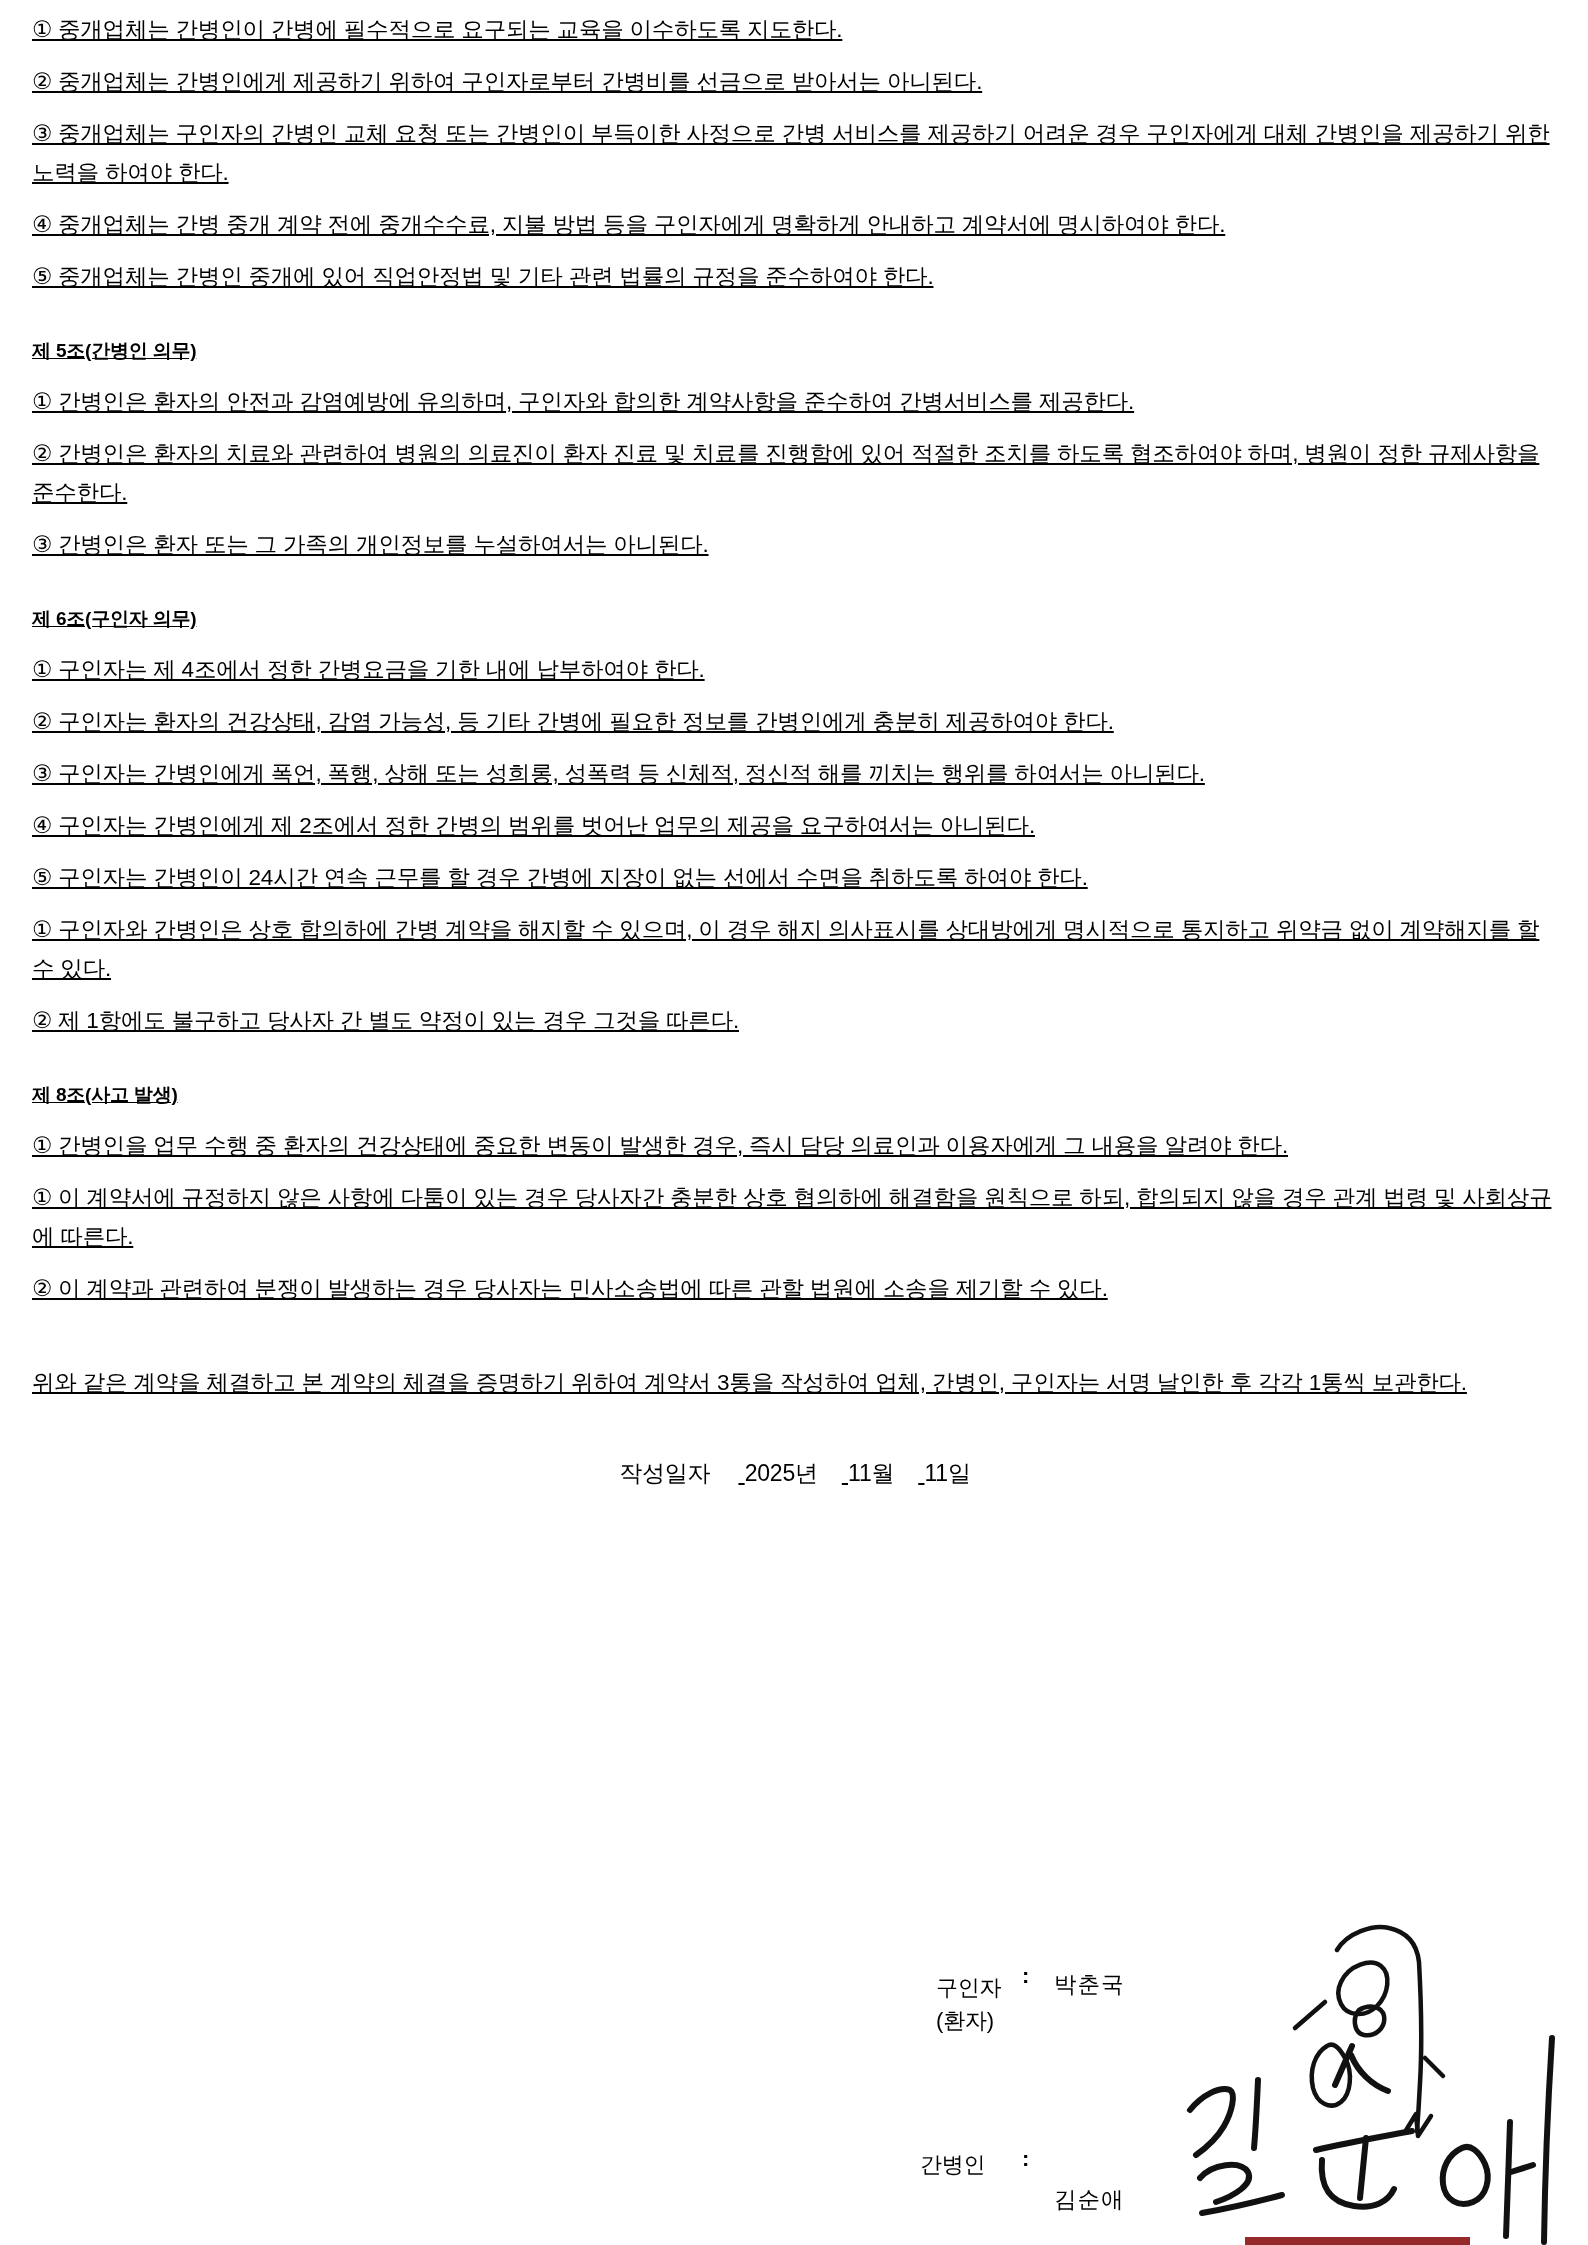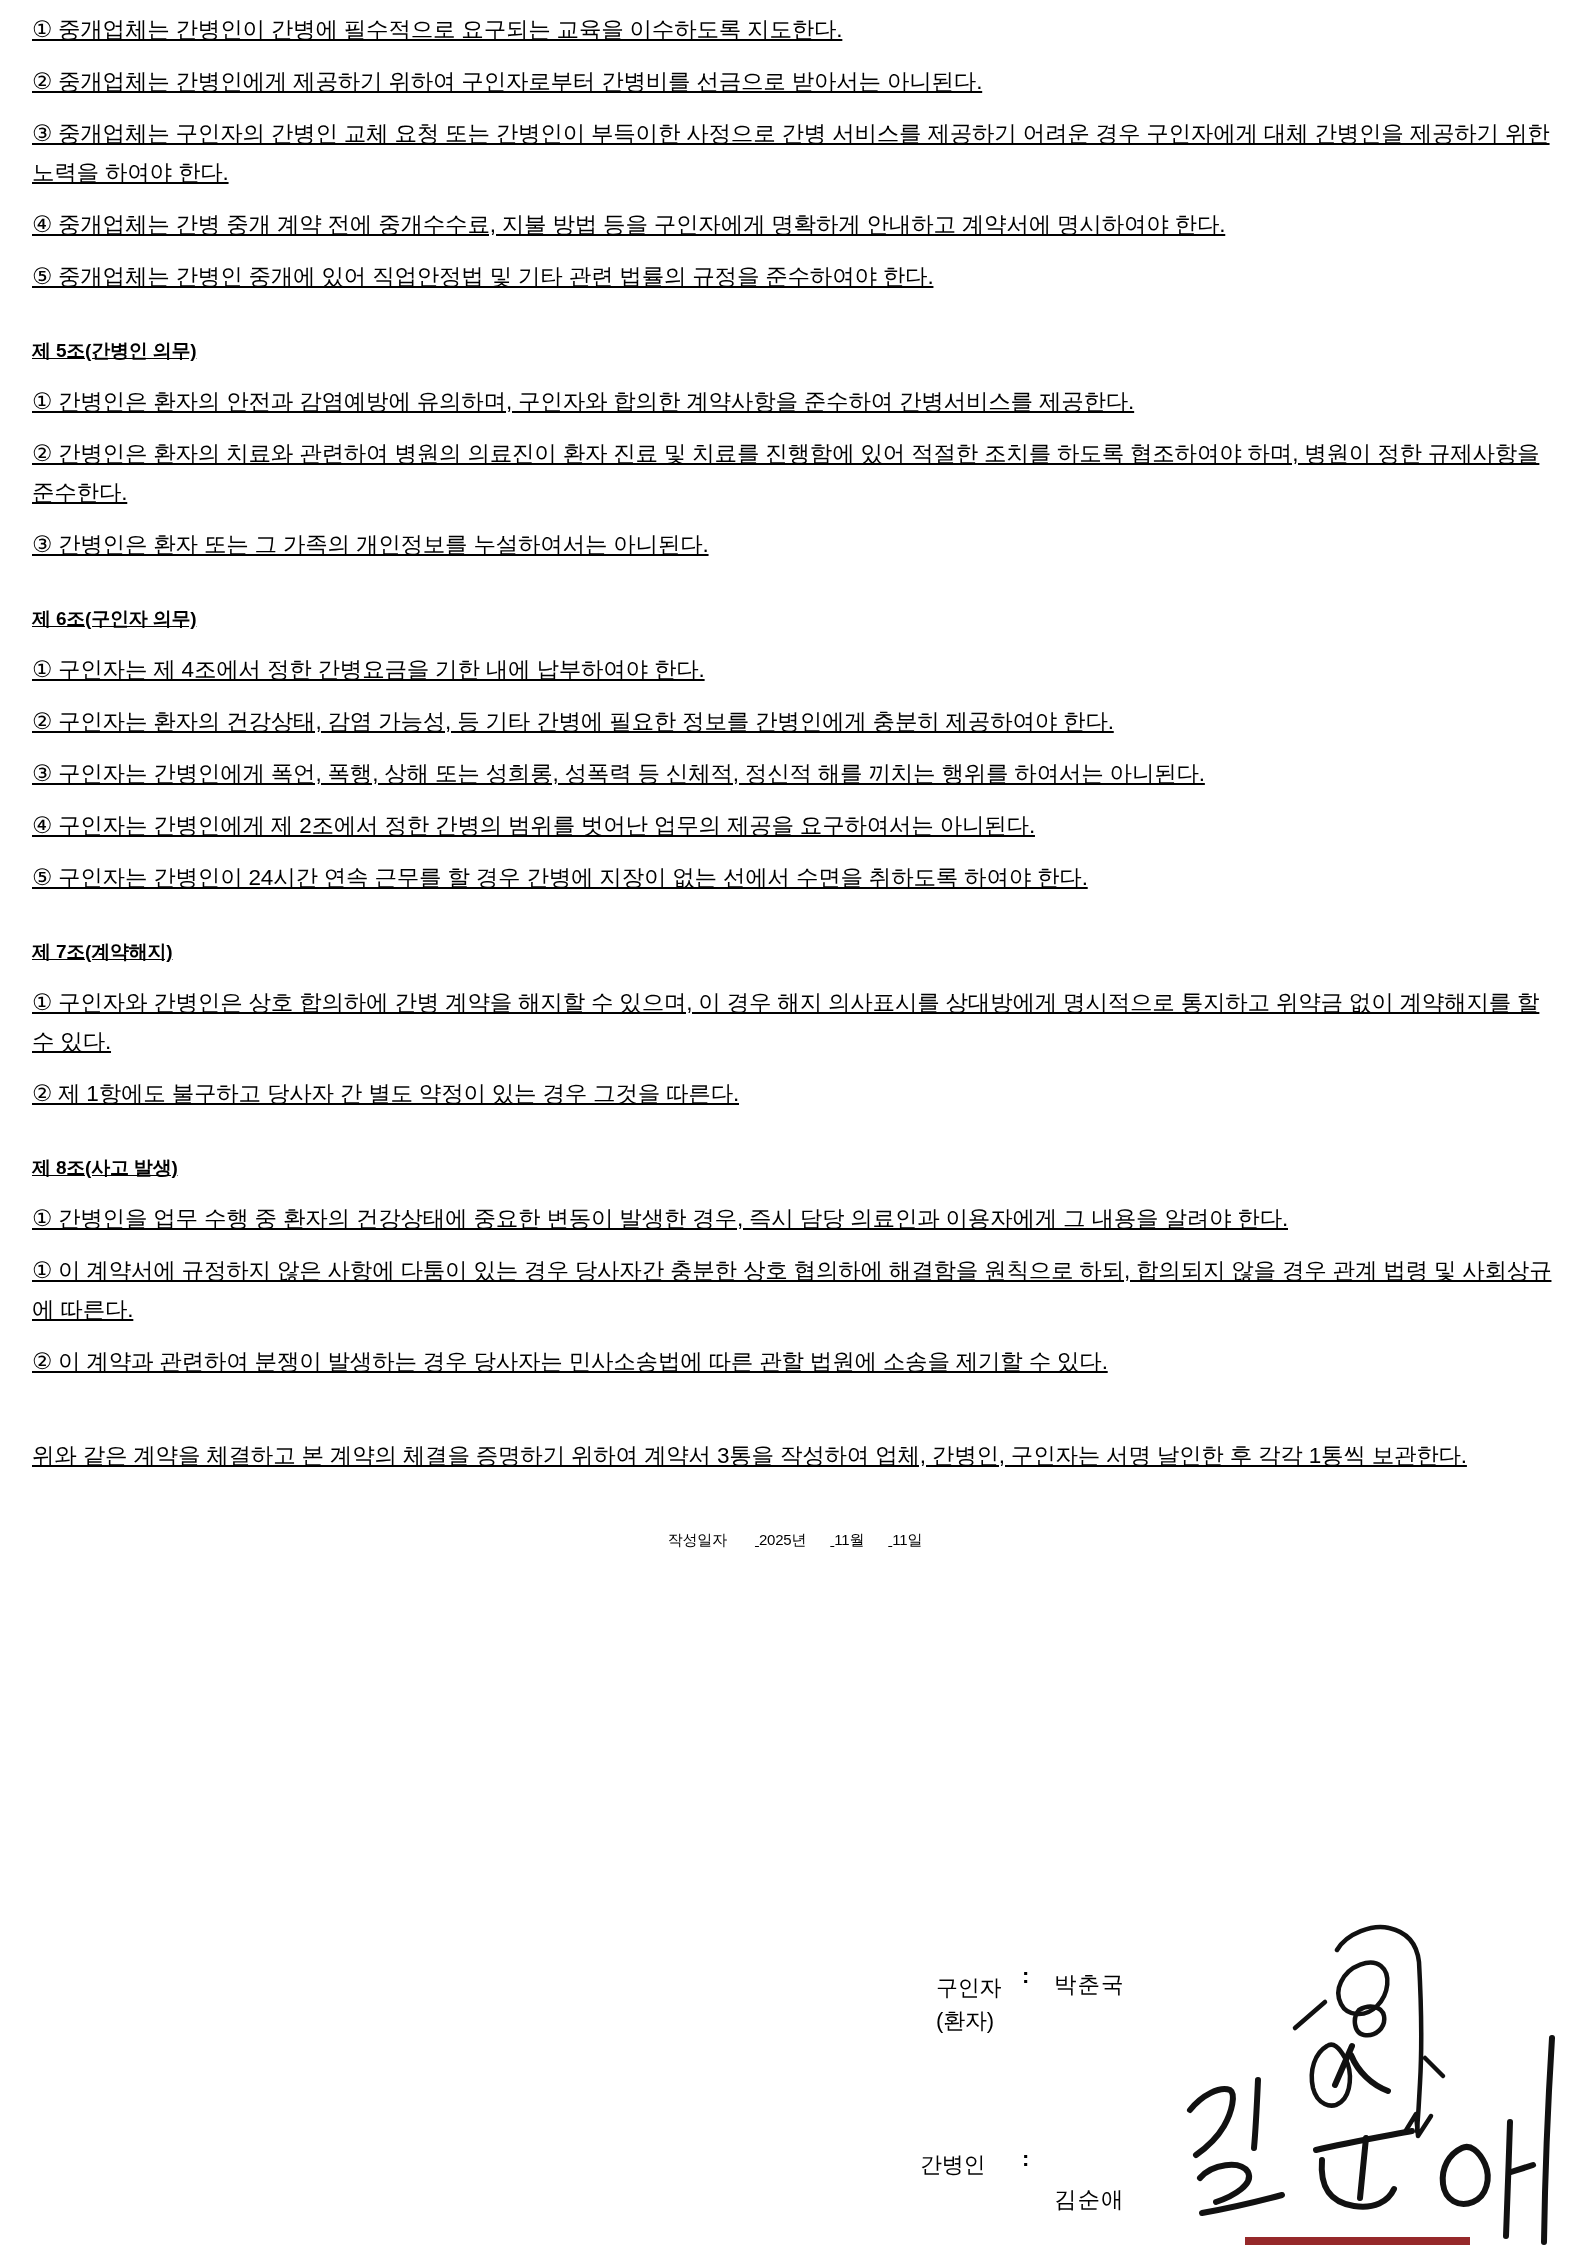--- a/index.html
+++ b/index.html
@@ -30,21 +30,21 @@
     letter-spacing: -0.2px;
   }
   .closing {
     margin: 55px 0 0 0;
     line-height: 39px;
     letter-spacing: -0.2px;
   }
   .date-line {
     margin-top: 56px;
     text-align: center;
-    font-size: 15px;
+    font-size: 23px;
     letter-spacing: -0.2px;
   }
   .date-line span { display: inline-block; }
   .date-label { margin-right: 28px; }
   .date-part  { margin-right: 24px; }
   .date-part:last-child { margin-right: 0; }
 
   
   .sig-role {
     position: absolute;
@@ -87,21 +87,20 @@
   <p class="clause">② 간병인은 환자의 치료와 관련하여 병원의 의료진이 환자 진료 및 치료를 진행함에 있어 적절한 조치를 하도록 협조하여야 하며, 병원이 정한 규제사항을 준수한다.</p>
   <p class="clause">③ 간병인은 환자 또는 그 가족의 개인정보를 누설하여서는 아니된다.</p>
 
   <h2 class="section-heading">제 6조(구인자 의무)</h2>
   <p class="clause">① 구인자는 제 4조에서 정한 간병요금을 기한 내에 납부하여야 한다.</p>
   <p class="clause">② 구인자는 환자의 건강상태, 감염 가능성, 등 기타 간병에 필요한 정보를 간병인에게 충분히 제공하여야 한다.</p>
   <p class="clause">③ 구인자는 간병인에게 폭언, 폭행, 상해 또는 성희롱, 성폭력 등 신체적, 정신적 해를 끼치는 행위를 하여서는 아니된다.</p>
   <p class="clause">④ 구인자는 간병인에게 제 2조에서 정한 간병의 범위를 벗어난 업무의 제공을 요구하여서는 아니된다.</p>
   <p class="clause">⑤ 구인자는 간병인이 24시간 연속 근무를 할 경우 간병에 지장이 없는 선에서 수면을 취하도록 하여야 한다.</p>
 
-  <h2 class="section-heading">제 7조(계약해지)</h2>
   <p class="clause">① 구인자와 간병인은 상호 합의하에 간병 계약을 해지할 수 있으며, 이 경우 해지 의사표시를 상대방에게 명시적으로 통지하고 위약금 없이 계약해지를 할 수 있다.</p>
   <p class="clause">② 제 1항에도 불구하고 당사자 간 별도 약정이 있는 경우 그것을 따른다.</p>
 
   <h2 class="section-heading">제 8조(사고 발생)</h2>
   <p class="clause">① 간병인을 업무 수행 중 환자의 건강상태에 중요한 변동이 발생한 경우, 즉시 담당 의료인과 이용자에게 그 내용을 알려야 한다.</p>
 
   <p class="clause">① 이 계약서에 규정하지 않은 사항에 다툼이 있는 경우 당사자간 충분한 상호 협의하에 해결함을 원칙으로 하되, 합의되지 않을 경우 관계 법령 및 사회상규에 따른다.</p>
   <p class="clause">② 이 계약과 관련하여 분쟁이 발생하는 경우 당사자는 민사소송법에 따른 관할 법원에 소송을 제기할 수 있다.</p>
 
   <p class="clause closing">위와 같은 계약을 체결하고 본 계약의 체결을 증명하기 위하여 계약서 3통을 작성하여 업체, 간병인, 구인자는 서명 날인한 후 각각 1통씩 보관한다.</p>

